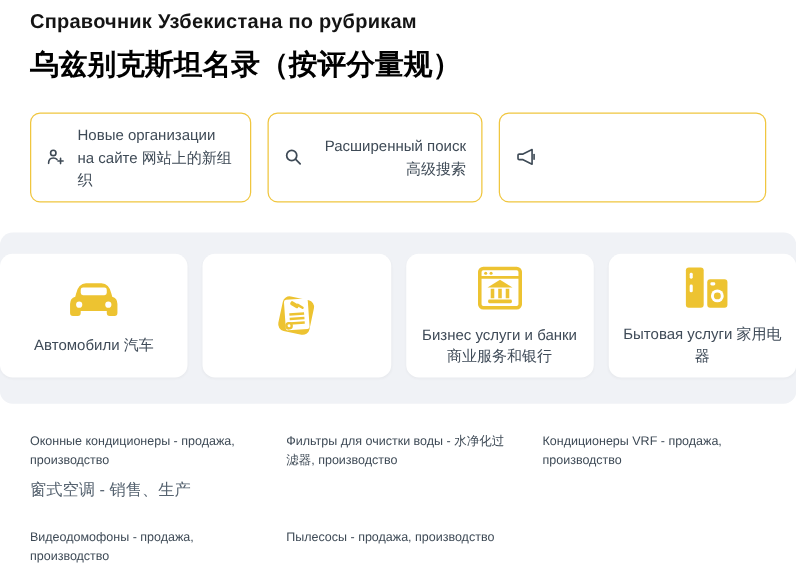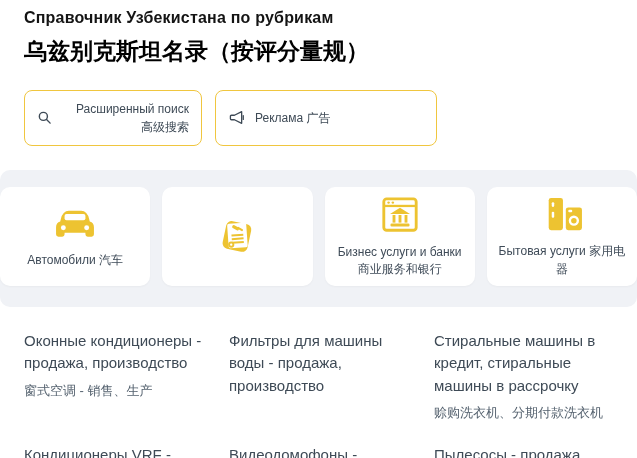--- a/index.html
+++ b/index.html
@@ -49,54 +49,63 @@
   .cat-icon { display: inline-flex; height: 40px; align-items: center; }
   .cat-label {
     font-size: 12px; color: #3F4B58; text-align: center; line-height: 1.45;
   }
 
   .links {
     padding: 0 24px; margin-top: 23px;
     display: grid; grid-template-columns: repeat(3, 1fr);
     column-gap: 26px; row-gap: 21px;
   }
-  .link-ru { font-size: 15px; color: #3E4A56; line-height: 1.5; cursor: pointer; }
+  .link-ru { font-size: 10px; color: #3E4A56; line-height: 1.5; cursor: pointer; }
   .link-zh { font-size: 13px; color: #55626F; line-height: 1.45; margin-top: 7px; cursor: pointer; }
 </style>
 </head>
 <body>
 
 <div class="page">
 
   <div class="header">
     <h1 class="title-ru">Справочник Узбекистана по рубрикам</h1>
     <h2 class="title-zh">乌兹别克斯坦名录（按评分量规）</h2>
   </div>
 
   <div class="actions">
 
+    <button class="action-btn btn-new-orgs">
+      <span class="btn-icon">
+        <svg viewBox="0 0 16 16" width="15" height="15" fill="none" stroke="#3E4A56" stroke-width="1.4" stroke-linecap="round">
+          <circle cx="6" cy="4.6" r="2.3"></circle>
+          <path d="M2 13.5 q0 -4.5 4 -4.5 q2.2 0 3.2 1.3"></path>
+          <path d="M12.2 9.3 v4.4 M10 11.5 h4.4"></path>
+        </svg>
+      </span>
+      <span>Новые организации на сайте 网站上的新组织</span>
+    </button>
 
     <button class="action-btn btn-search">
       <span class="btn-icon">
         <svg viewBox="0 0 16 16" width="15" height="15" fill="none" stroke="#3E4A56" stroke-width="1.5" stroke-linecap="round">
           <circle cx="6.8" cy="6.8" r="4.3"></circle>
           <line x1="10.2" y1="10.2" x2="14" y2="14"></line>
         </svg>
       </span>
       <span>Расширенный поиск 高级搜索</span>
     </button>
 
     <button class="action-btn btn-ads">
       <span class="btn-icon">
         <svg viewBox="0 0 18 16" width="17" height="15" fill="none" stroke="#3E4A56" stroke-width="1.4" stroke-linejoin="round" stroke-linecap="round">
           <path d="M14.5 1.8 L6.8 5.6 H3.6 q-1.1 0 -1.1 1.1 v2.6 q0 1.1 1.1 1.1 h3.2 l7.7 3.8 z"></path>
           <path d="M16.2 6 v4"></path>
         </svg>
       </span>
-      <span>Реклама 广告</span>
     </button>
 
   </div>
 
   <div class="categories">
 
     <div class="cat-card">
       <span class="cat-icon">
         <svg viewBox="0 0 48 38" width="46" height="36">
           <path d="M9 15 Q11 6 17.5 6 h13 Q37 6 39 15 l.6 2.3 Q44 18.6 44 23.5 v7.5 q0 2.5 -2.5 2.5 h-4 Q35 33.5 35 31 v-1.6 H13 V31 q0 2.5 -2.5 2.5 h-4 Q4 33.5 4 31 v-7.5 q0 -4.9 4.4 -6.2 z" fill="#EDC331"></path>
@@ -165,27 +174,23 @@
   </div>
 
   <div class="links">
 
     <div class="link-cell">
       <div class="link-ru">Оконные кондиционеры - продажа, производство</div>
       <div class="link-zh">窗式空调 - 销售、生产</div>
     </div>
 
     <div class="link-cell">
-      <div class="link-ru">Фильтры для машины воды - продажа, производство</div>
-    </div>
-
-    <div class="link-cell">
-      <div class="link-ru">Стиральные машины в кредит, стиральные машины в рассрочку</div>
-      <div class="link-zh">赊购洗衣机、分期付款洗衣机</div>
-    </div>
+      <div class="link-ru">Фильтры для очистки воды - 水净化过滤器, производство</div>
+    </div>
+
 
     <div class="link-cell">
       <div class="link-ru">Кондиционеры VRF - продажа, производство</div>
 
     </div>
 
     <div class="link-cell">
       <div class="link-ru">Видеодомофоны - продажа, производство</div>
 
     </div>

